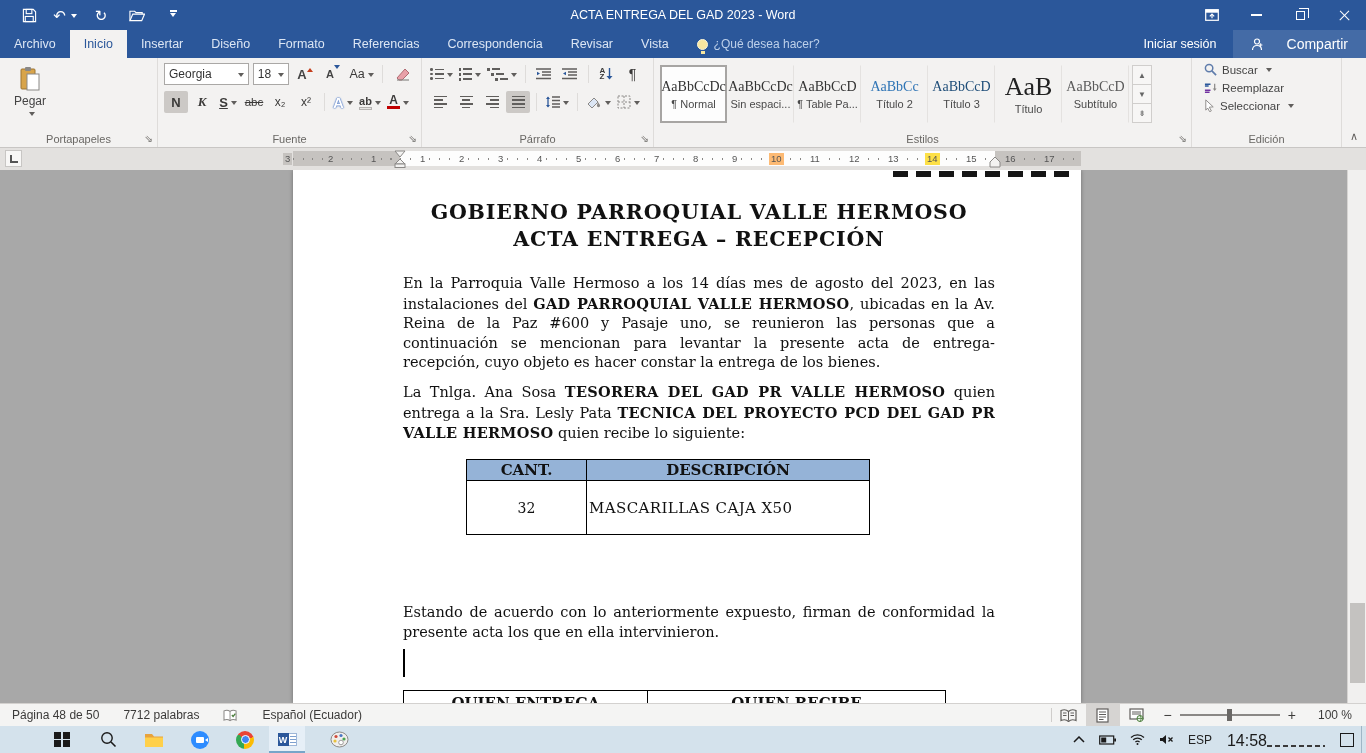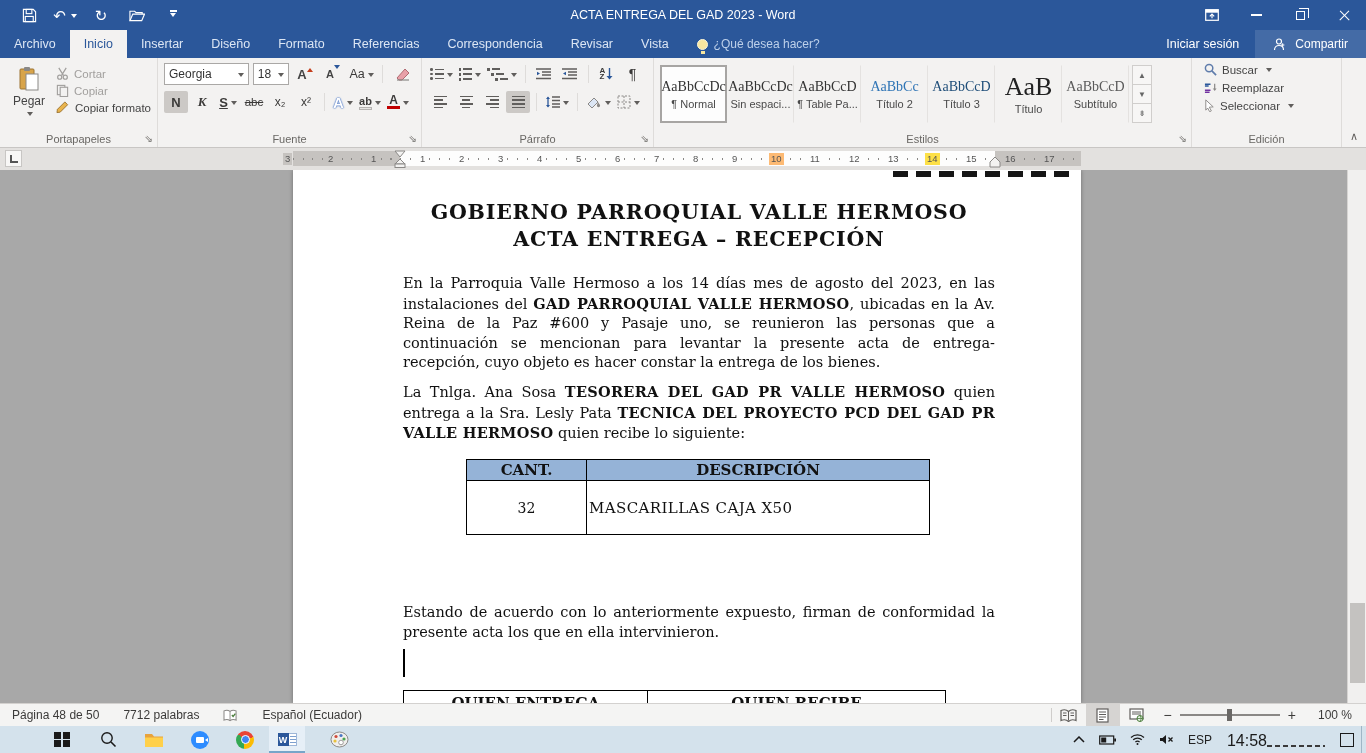--- a/index.html
+++ b/index.html
@@ -24,21 +24,21 @@
 
   
   .tabrow { position:absolute; left:0; top:30px; width:1366px; height:28px; background:#2b579a; display:flex; align-items:stretch; color:#dce6f4; }
   .rtab { padding:0 14px; display:flex; align-items:center; font-size:12.5px; cursor:pointer; white-space:nowrap; }
   .rtab.active { background:#f3f2f1; color:#2b579a; }
   .tellme { display:flex; align-items:center; gap:6px; margin-left:14px; color:#bdd0ea; cursor:pointer; }
   .bulb { width:11px; height:11px; border-radius:50%; background:#f9e7a0; border:1px solid #fdf6d8; position:relative; }
   .bulb::after { content:""; position:absolute; left:3px; top:11px; width:4px; height:3px; background:#f9e7a0; }
   .tab-right { position:absolute; right:0; top:0; height:28px; display:flex; align-items:stretch; color:#fff; }
   .signin { display:flex; align-items:center; padding:0 16px; cursor:pointer; font-size:12.5px; }
-  .share { display:flex; align-items:center; gap:7px; padding:0 18px; background:rgba(255,255,255,.12); cursor:pointer; font-size:12px; }
+  .share { display:flex; align-items:center; gap:21px; padding:0 18px; background:rgba(255,255,255,.12); cursor:pointer; font-size:14px; }
 
   
   .ribbon { position:absolute; left:0; top:58px; width:1366px; height:90px; background:#f3f2f1; border-bottom:1px solid #c8c6c4; display:flex; }
   .rgroup { position:relative; height:100%; border-right:1px solid #dedcda; padding:5px 6px 16px 6px; }
   .glabel { position:absolute; bottom:2px; left:0; right:0; text-align:center; font-size:11px; color:#696764; }
   .launcher { position:absolute; bottom:3px; right:4px; font-size:10px; color:#696764; cursor:pointer; line-height:1; }
   .dd { width:0; height:0; border:3px solid transparent; border-top:4px solid #605e5c; display:inline-block; margin-left:3px; transform:translateY(2px); }
   .dd.w { border-top-color:#fff; }
   .ibtn { min-width:24px; height:22px; display:flex; align-items:center; justify-content:center; border-radius:2px; cursor:pointer; padding:0 2px; }
   .ibtn.on { background:#ccc9c6; }
@@ -93,21 +93,21 @@
   .rnum { position:absolute; top:4.5px; font-size:9.5px; color:#555; line-height:12px; padding:0 2px; z-index:2; }
   .marker { position:absolute; z-index:3; cursor:pointer; }
 
   
   .docarea { position:absolute; left:0; top:170px; width:1366px; height:533px; background:#a8a8a8; overflow:hidden; }
   .page { position:absolute; left:293px; top:0; width:788px; height:533px; background:#fff; box-shadow:0 0 4px rgba(0,0,0,.35); font-family:"DejaVu Serif","Liberation Serif",serif; color:#111; }
   .hdr-dashes { position:absolute; left:600px; top:1px; width:182px; height:6px;
      background-image:repeating-linear-gradient(90deg,#161616 0 15px,transparent 15px 23px); }
   .doc-h { position:absolute; left:110px; width:592px; text-align:center; font-weight:bold; font-size:20.5px; letter-spacing:.8px; white-space:nowrap; }
   .doc-p { position:absolute; left:110px; width:592px; font-size:14.5px; line-height:19.6px; text-align:justify; }
-  .itable { position:absolute; left:173px; top:289px; width:464px; border-collapse:collapse; font-size:14px; }
+  .itable { position:absolute; left:173px; top:289px; width:404px; border-collapse:collapse; font-size:14px; }
   .itable th { background:var(--tbl-hdr,#95b3d7); border:1px solid #000; font-weight:bold; height:21px; font-size:15px; }
   .itable td { border:1px solid #000; height:54px; }
   .caret-cursor { position:absolute; left:110px; top:479px; width:1.5px; height:28px; background:#000; }
   .sigtable { position:absolute; left:110px; top:520px; width:543px; border-collapse:collapse; font-size:15px; }
   .sigtable th { border:1px solid #000; font-weight:bold; height:30px; vertical-align:top; padding-top:3px; }
   .vscroll { position:absolute; right:0; top:-22px; width:19px; height:555px; background:#f1f0ef; border-left:1px solid #d6d4d2; }
   .vs-thumb { position:absolute; left:2px; width:15px; top:455px; height:80px; background:#c4c2c0; cursor:pointer; }
 
   
   .statusbar { position:absolute; left:0; top:703px; width:1366px; height:23px; background:#f4f4f3; border-top:1px solid #d3d1cf; display:flex; align-items:center; font-size:12px; color:#3b3a39; }
@@ -235,43 +235,20 @@
 
     <div class="rgroup grp-clip">
       <div class="paste-btn">
         <svg width="22" height="26" viewBox="0 0 22 26">
           <rect x="2" y="3" width="14" height="20" rx="1" fill="#d8a44a" stroke="#9c7433" stroke-width="1"></rect>
           <rect x="6" y="1" width="6" height="4" rx="1" fill="#8a8886"></rect>
           <rect x="8" y="8" width="12" height="16" fill="#fff" stroke="#8a8886" stroke-width="1"></rect>
         </svg>
         <span>Pegar</span>
         <span class="dd"></span>
-      </div>
-      <div class="clip-col">
-        <div class="btn-sm dis">
-          <svg width="13" height="13" viewBox="0 0 14 14">
-            <path d="M3 1l5 8M11 1L6 9" stroke="#a19f9d" stroke-width="1.3" fill="none"></path>
-            <circle cx="4" cy="11" r="2.2" fill="none" stroke="#a19f9d" stroke-width="1.3"></circle>
-            <circle cx="10" cy="11" r="2.2" fill="none" stroke="#a19f9d" stroke-width="1.3"></circle>
-          </svg>
-          <span>Cortar</span>
-        </div>
-        <div class="btn-sm dis">
-          <svg width="13" height="13" viewBox="0 0 14 14">
-            <rect x="1.5" y="1.5" width="8" height="10" fill="none" stroke="#a19f9d" stroke-width="1.2"></rect>
-            <rect x="4.5" y="3.5" width="8" height="10" fill="#f3f2f1" stroke="#a19f9d" stroke-width="1.2"></rect>
-          </svg>
-          <span>Copiar</span>
-        </div>
-        <div class="btn-sm">
-          <svg width="14" height="13" viewBox="0 0 14 14">
-            <path d="M1 9l8-8 3 3-8 8-3.5.5z" fill="#e9b44c" stroke="#9c7433" stroke-width="1"></path>
-          </svg>
-          <span>Copiar formato</span>
-        </div>
       </div>
       <span class="glabel">Portapapeles</span>
       <span class="launcher">⇘</span>
     </div>
 
     <div class="rgroup grp-font">
       <div class="frow" style="gap:4px;">
         <div class="combo" style="width:96px;">
           <span>Georgia</span>
             <span class="dd"></span>

